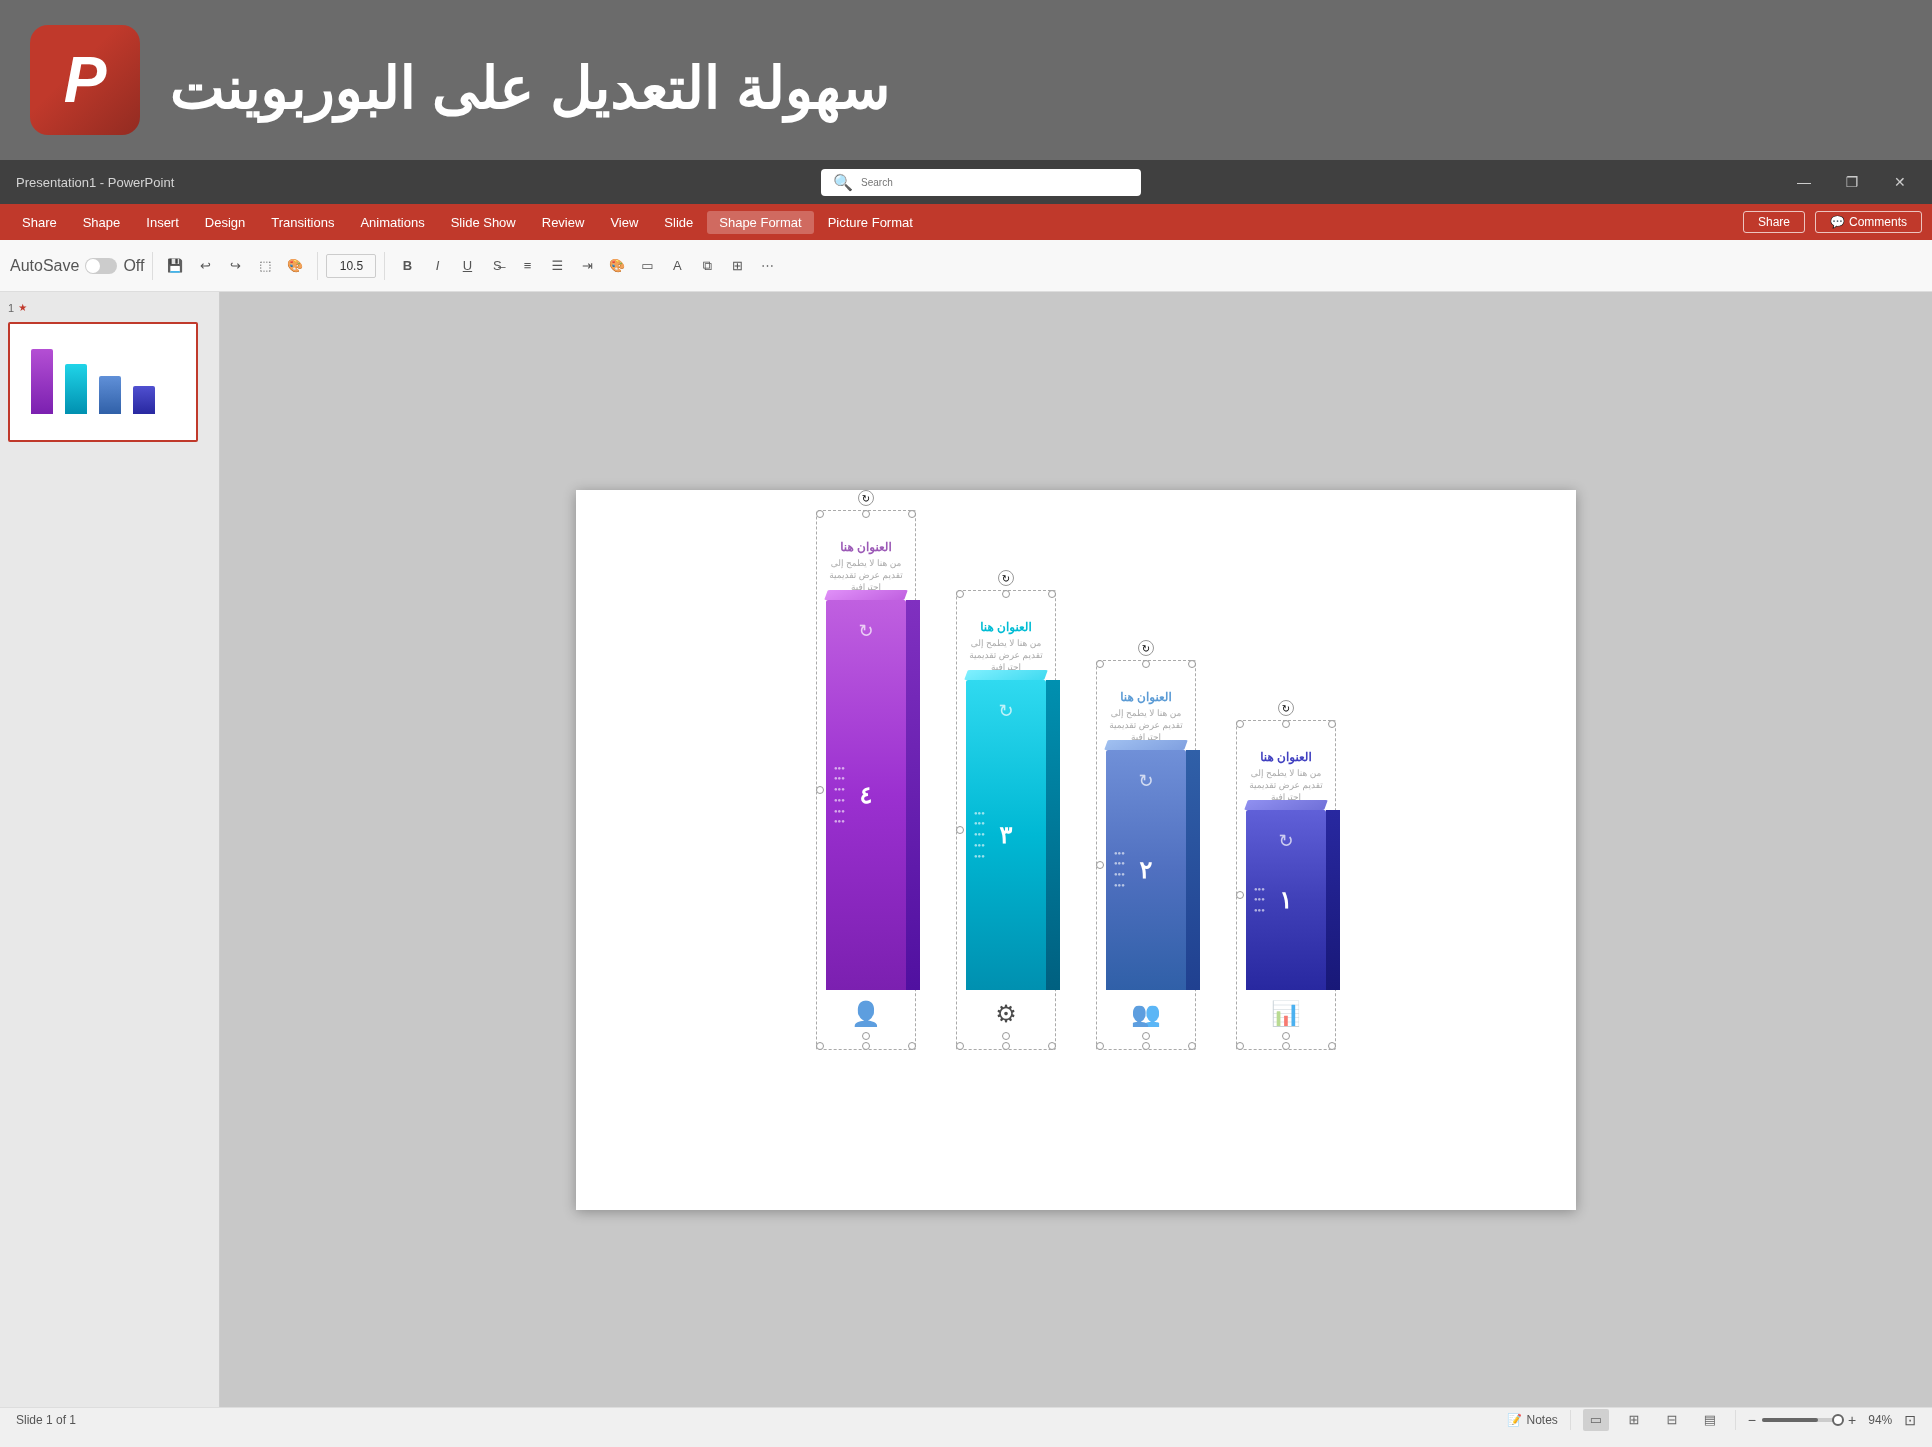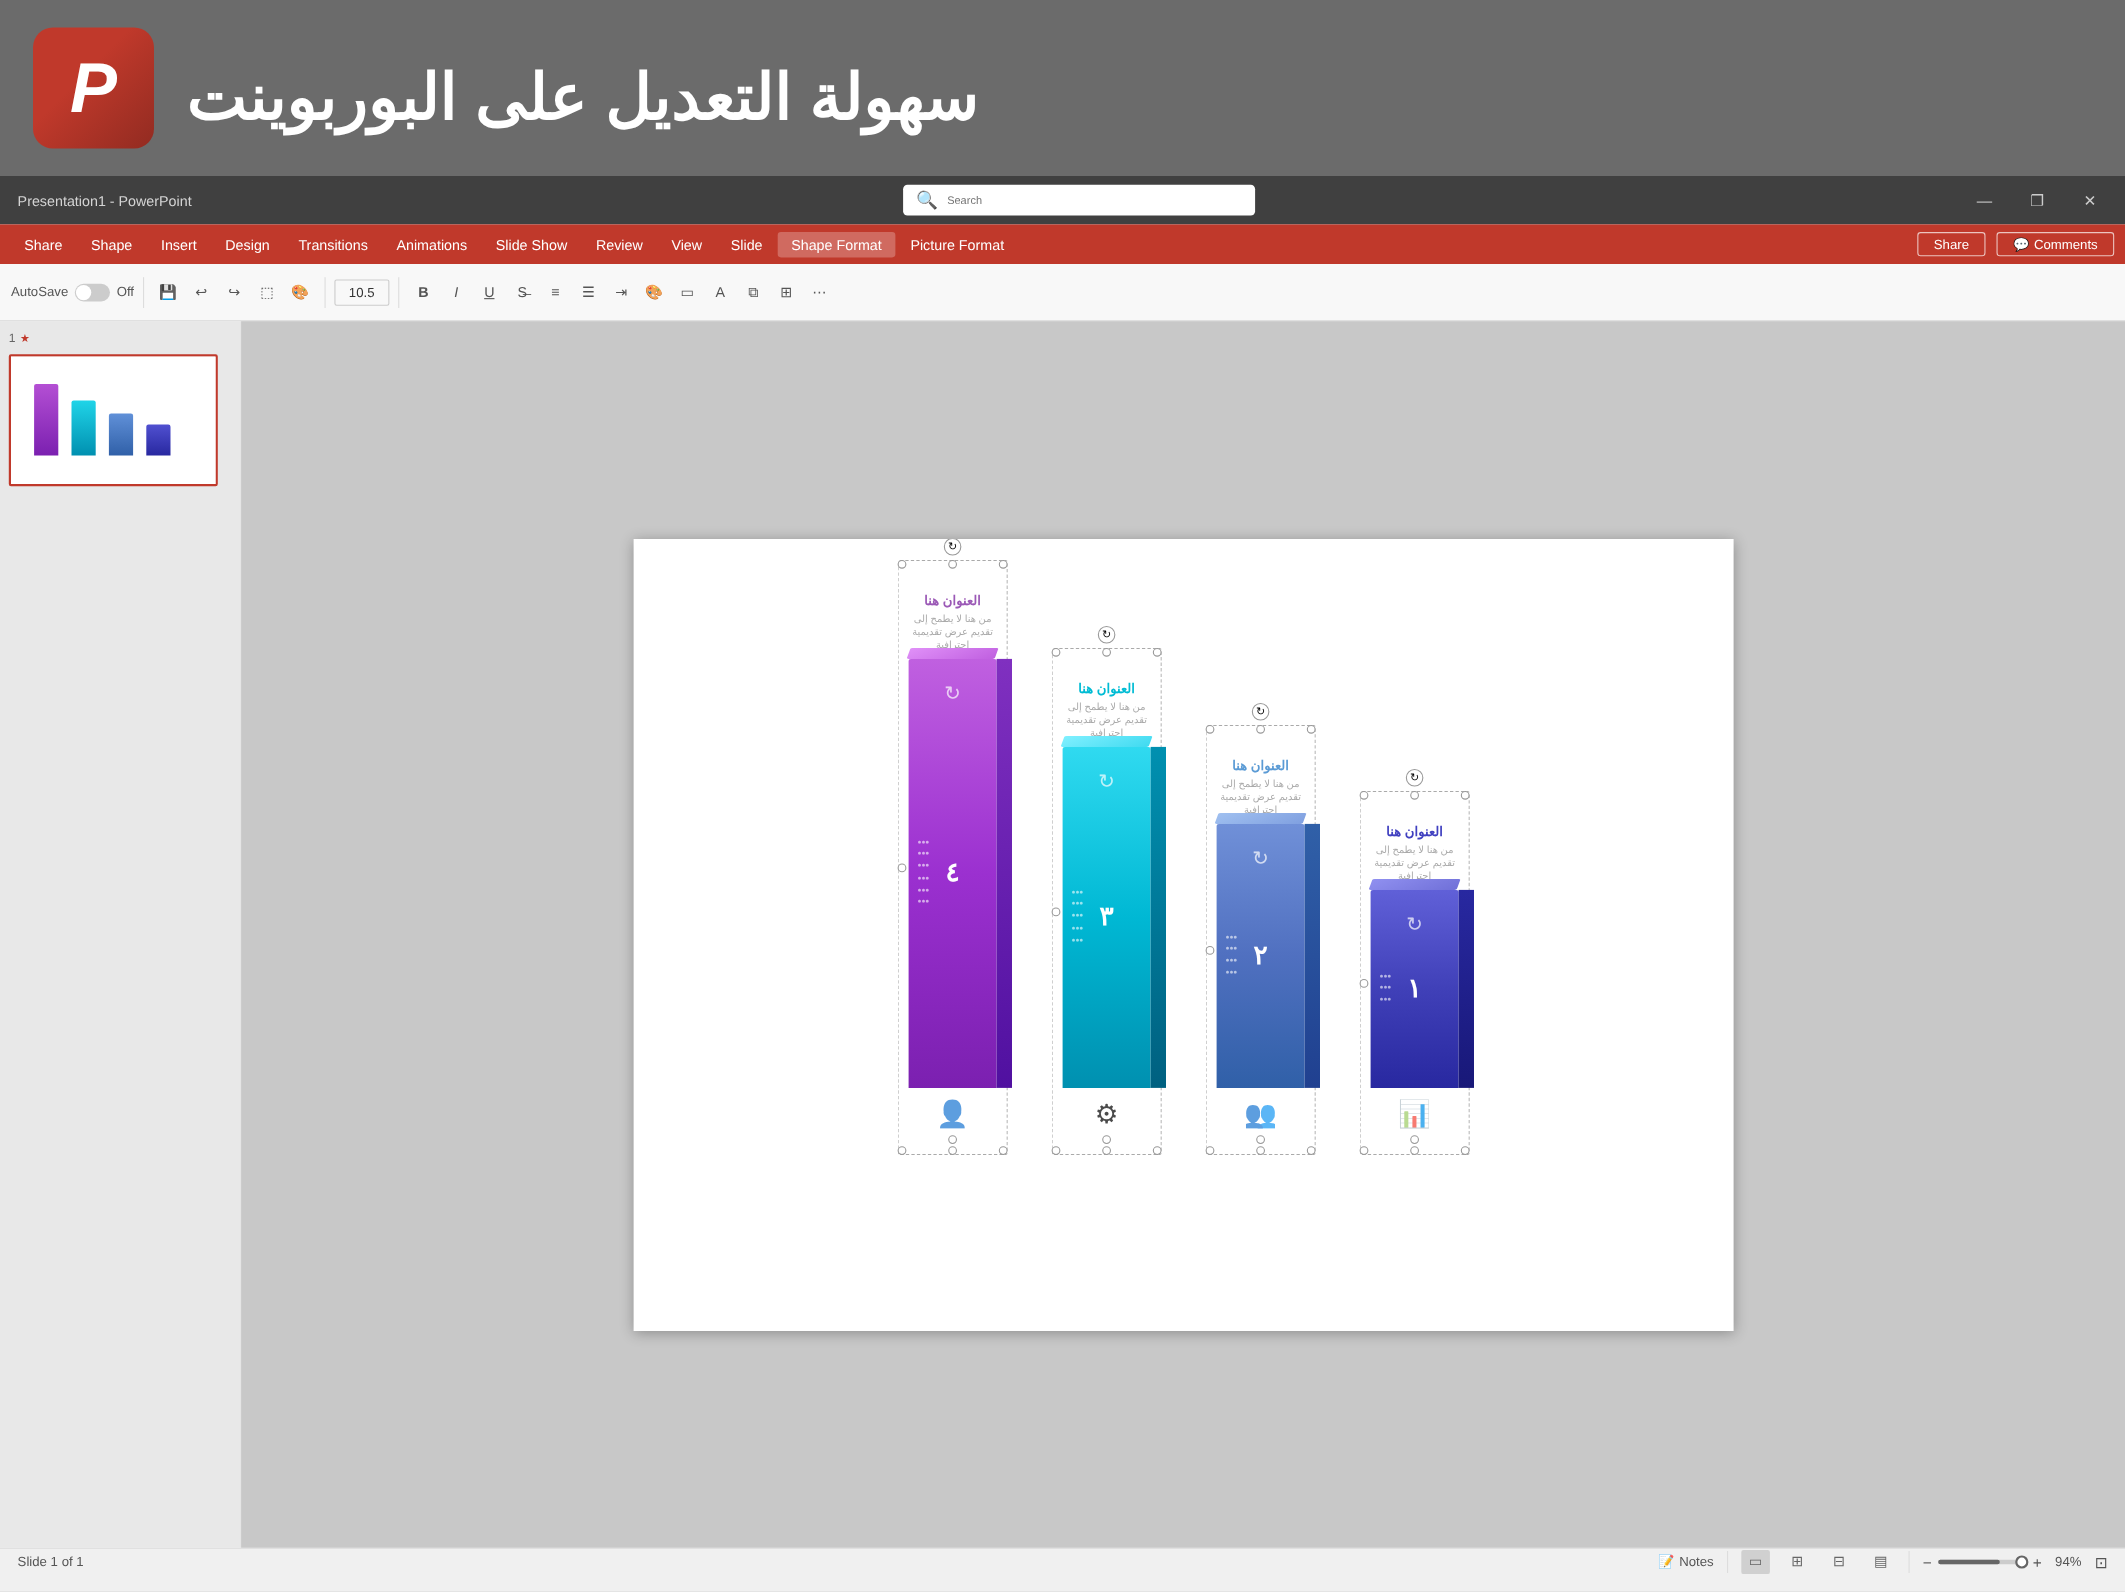--- a/index.html
+++ b/index.html
@@ -172,23 +172,23 @@
       justify-content: center;
       border-radius: 3px;
       cursor: pointer;
       font-size: 13px;
       color: #555;
       background: transparent;
       border: none;
     }
     .autosave-area {
       display: flex;
-      align-items: flex-start;
+      align-items: center;
       gap: 6px;
-      font-size: 12px;
+      font-size: 16px;
       color: #555;
     }
     .toggle {
       width: 32px;
       height: 16px;
       background: #ccc;
       border-radius: 8px;
       position: relative;
     }
     .toggle-knob {

